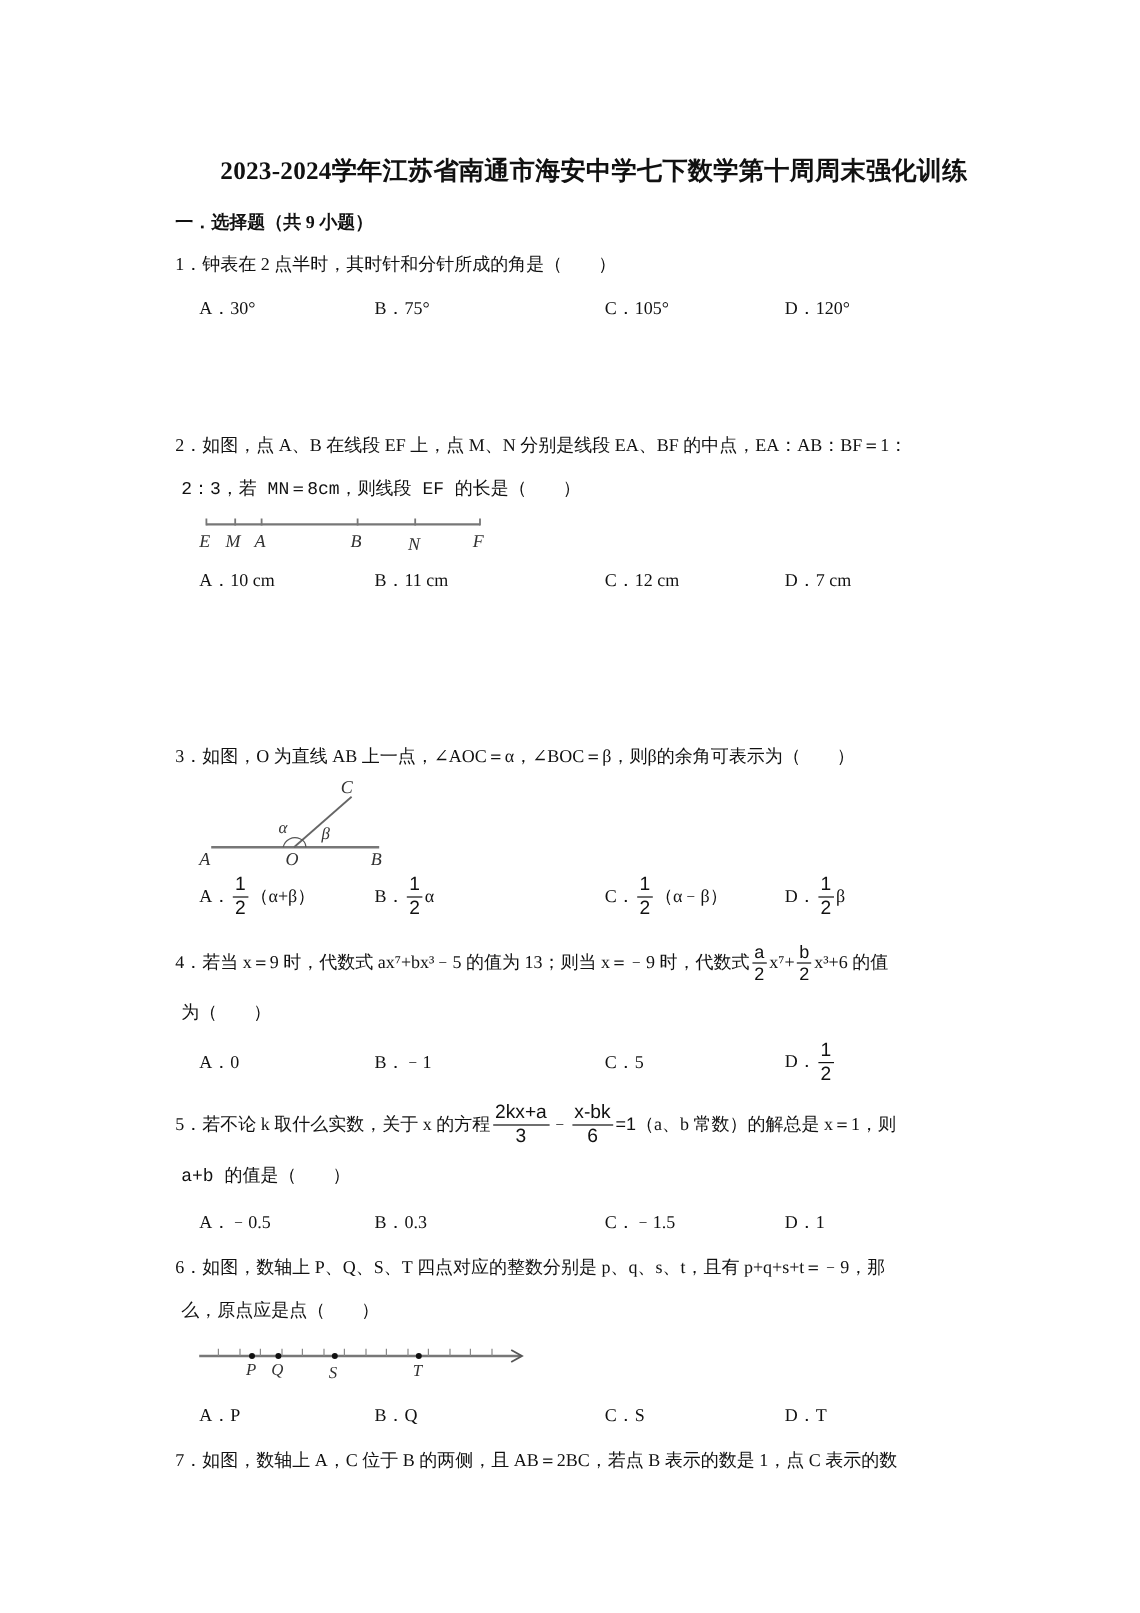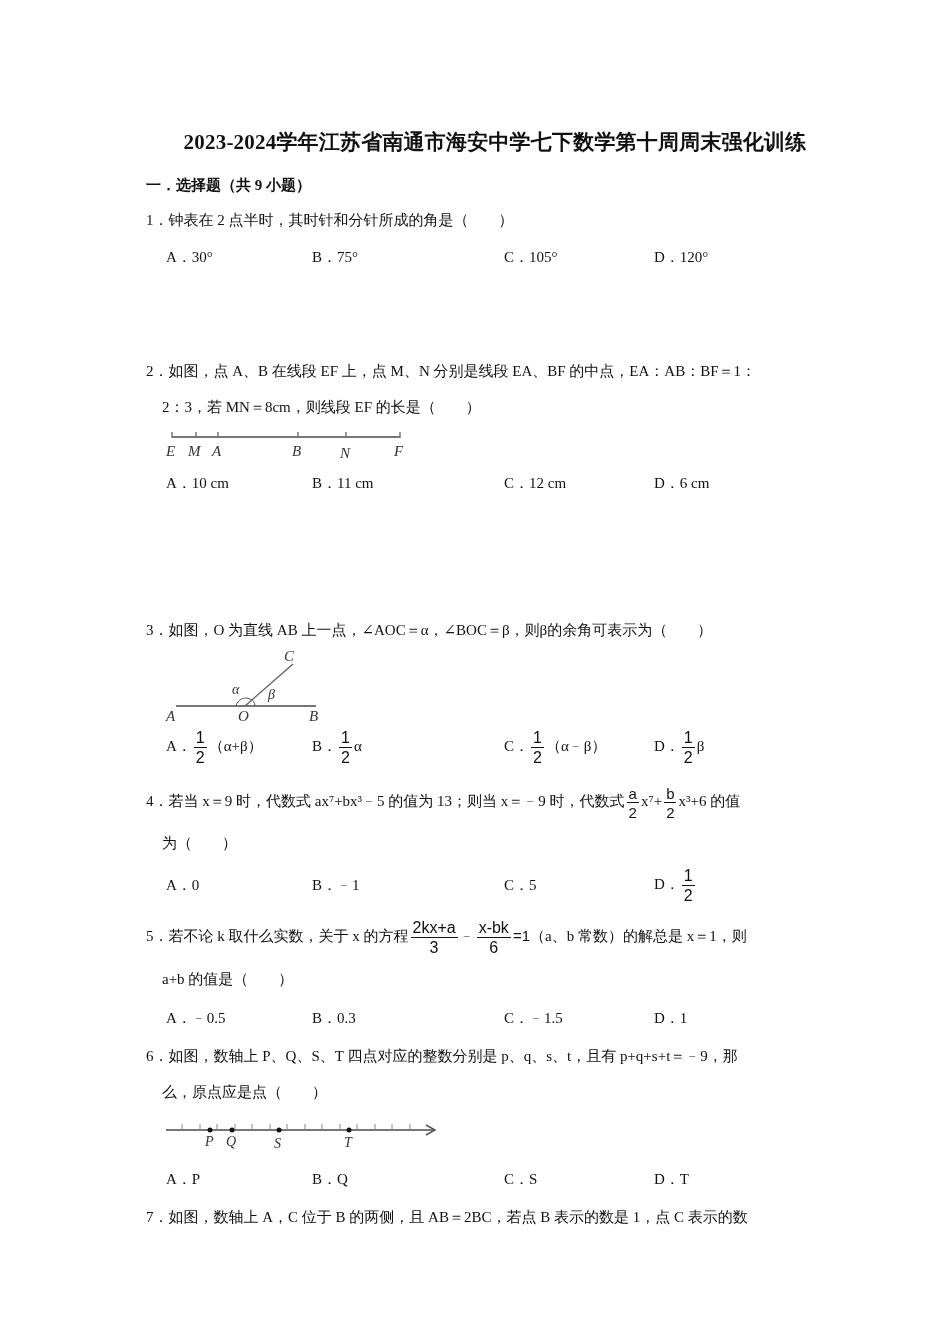--- a/index.html
+++ b/index.html
@@ -2,21 +2,21 @@
 <html><head>
 <meta charset="utf-8">
 <style>
   html, body { margin: 0; padding: 0; background: #ffffff; }
   body { width: 950px; height: 1344px; position: relative; overflow: hidden;
          font-family: "Liberation Serif", "DejaVu Serif", serif; color: #111; }
   .title { position: absolute; left: 0; width: 950px; top: 128px; text-align: center;
            font-size: 21px; font-weight: bold; letter-spacing: 0.2px; margin-left: 20px; }
   .section { position: absolute; left: 146px; top: 176px; font-size: 15px; font-weight: bold; }
   .line { position: absolute; left: 146px; font-size: 15px; white-space: nowrap; }
-  .indent { left: 162px; }
+  .indent { left: 151px; font-family: Liberation Mono, monospace; }
   .opts { position: absolute; left: 166px; width: 680px; height: 30px; font-size: 15px; }
   .opt { position: absolute; top: 0; white-space: nowrap; }
   .opt.a { left: 0; } .opt.b { left: 146px; } .opt.c { left: 338px; } .opt.d { left: 488px; }
   .frac { display: inline-block; vertical-align: middle; text-align: center; font-family: "Liberation Sans", sans-serif; line-height: 1; margin: 0 2px; }
   .frac .num { display: block; border-bottom: 1px solid #111; padding: 0 2px 1px; font-size: 16px; }
   .frac .den { display: block; padding-top: 2px; font-size: 16px; }
   .frac.sm .num, .frac.sm .den { font-size: 15px; }
   svg text { font-family: "Liberation Serif", serif; font-style: italic; fill: #333; }
 </style>
 </head>
@@ -53,21 +53,21 @@
   <text x="28" y="28" font-size="15">M</text>
   <text x="52" y="28" font-size="15">A</text>
   <text x="132" y="28" font-size="15">B</text>
   <text x="180" y="30" font-size="15">N</text>
   <text x="234" y="28" font-size="15">F</text>
 </svg>
 <div class="opts" style="top:474px">
   <span class="opt a">A．10 cm</span>
   <span class="opt b">B．11 cm</span>
   <span class="opt c">C．12 cm</span>
-  <span class="opt d">D．6 cm</span>
+  <span class="opt d">D．7 cm</span>
 </div>
 
 <div class="line" style="top:621px">
   <span>3．</span><span>如图，O 为直线 AB 上一点，∠AOC＝α，∠BOC＝β，则β的余角可表示为（　　）</span>
 </div>
 <svg style="position:absolute;left:160px;top:645px" width="180" height="80">
   <line x1="16" y1="61" x2="156" y2="61" stroke="#777" stroke-width="2"></line>
   <line x1="85" y1="61" x2="133" y2="19" stroke="#666" stroke-width="1.5"></line>
   <path d="M76,61 A10,10 0 0 1 90,54" fill="none" stroke="#555" stroke-width="1"></path>
   <path d="M90,54 A8,8 0 0 1 95,61" fill="none" stroke="#555" stroke-width="1"></path>

